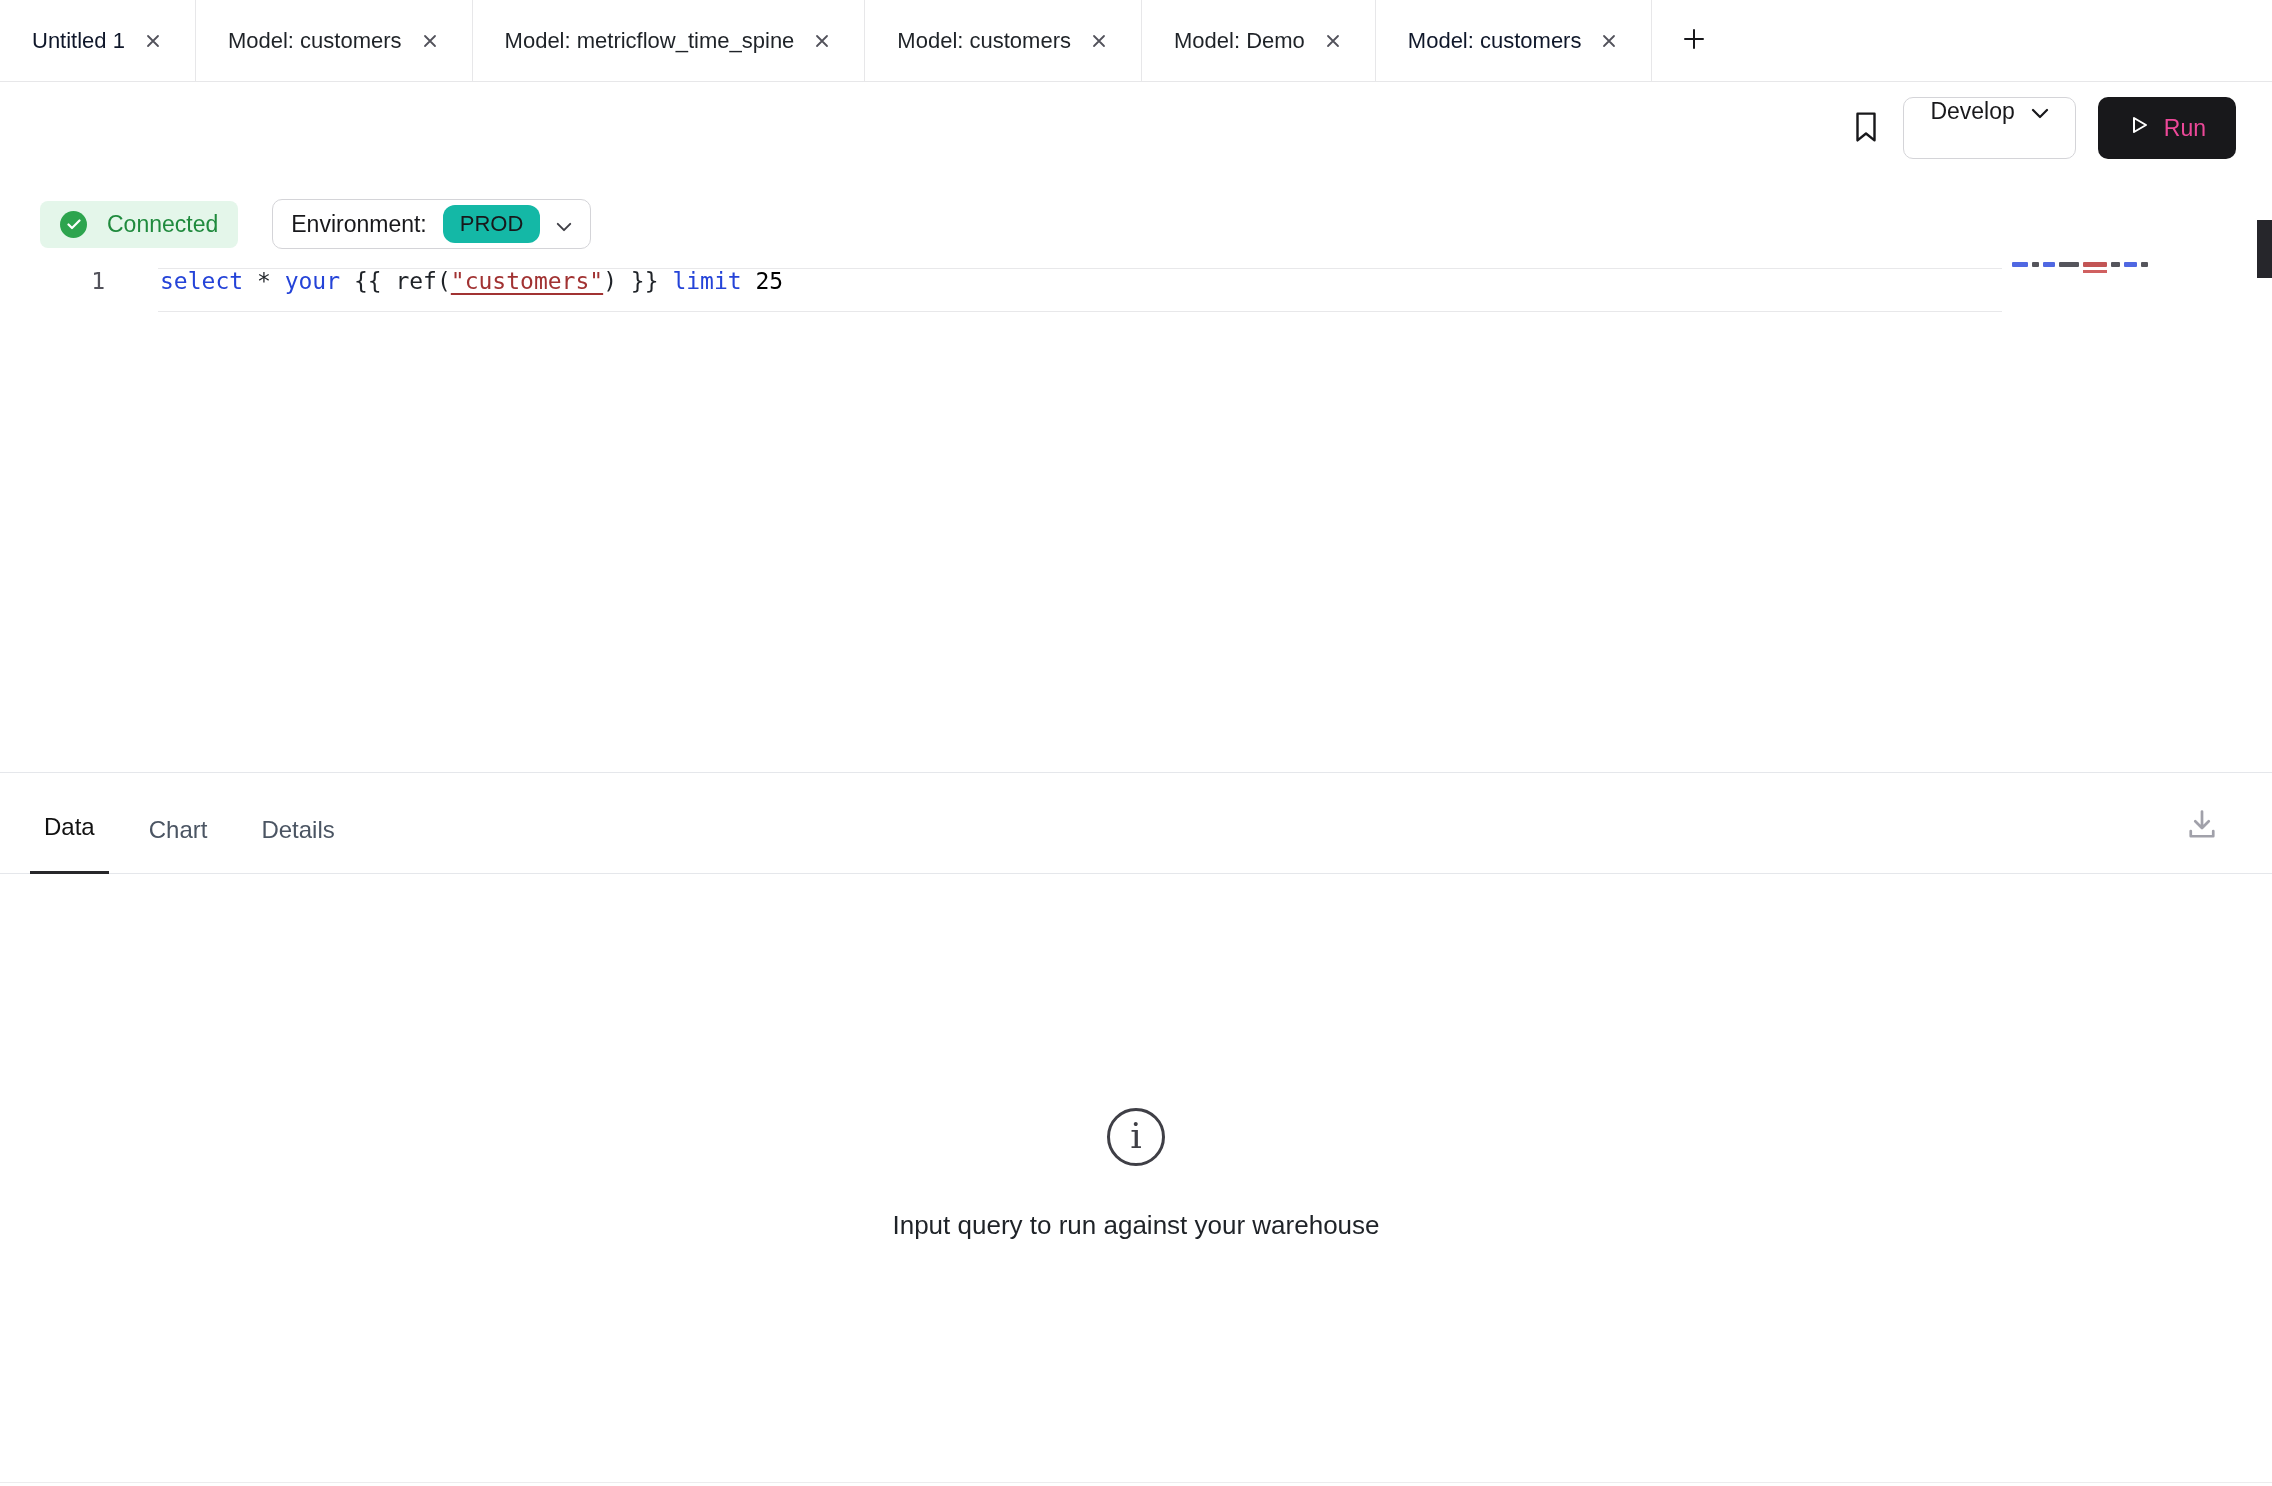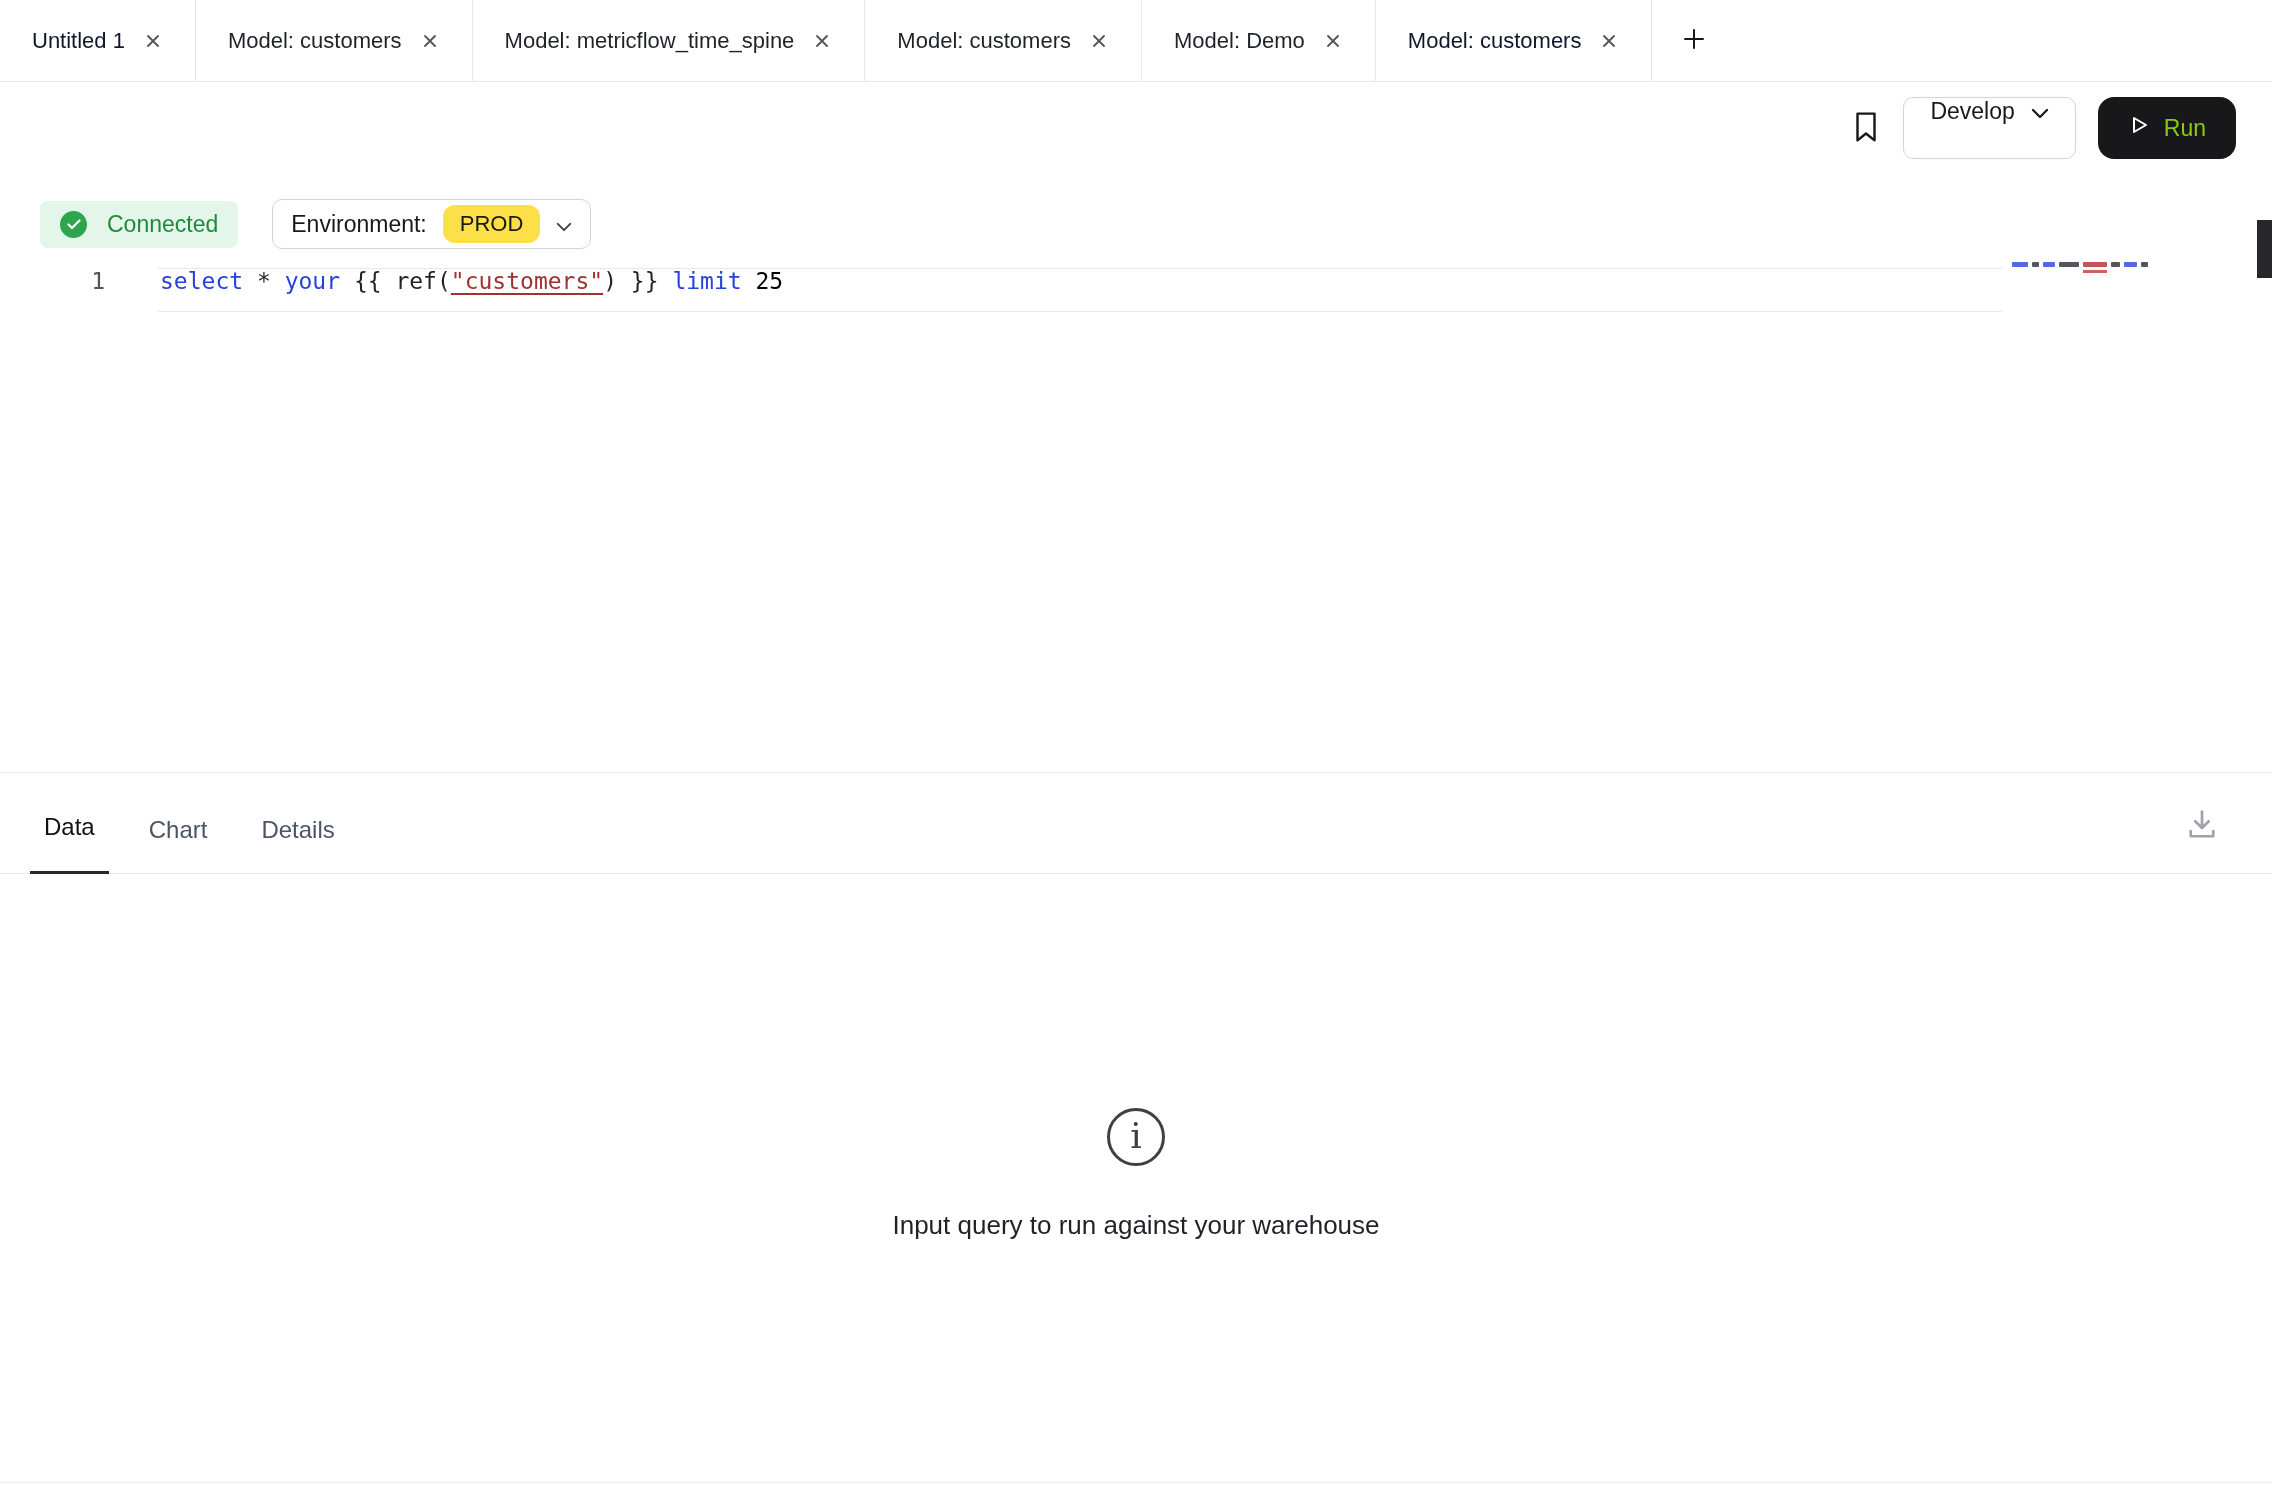--- a/index.html
+++ b/index.html
@@ -11,28 +11,28 @@
   .tabbar { display:flex; align-items:stretch; height:82px; border-bottom:1px solid #e7e7e9; }
   .tab { display:flex; align-items:center; gap:18px; padding:0 32px; border-right:1px solid #e7e7e9; font-size:22px; color:#1f2328; cursor:pointer; white-space:nowrap; }
   .tab.active { color:#0f172a; }
   .tab .close { display:flex; align-items:center; }
   .tab-add { width:84px; display:flex; align-items:center; justify-content:center; cursor:pointer; }
 
   
   .toolbar { height:92px; display:flex; align-items:center; justify-content:flex-end; gap:22px; padding-right:36px; }
   .icon-btn { background:none; border:none; display:flex; align-items:center; cursor:pointer; }
   .btn-develop { display:flex; gap:16px; height:62px; padding:0 26px; border:1px solid #d4d4d8; border-radius:10px; background:#fff; font-size:23px; color:#18181b; cursor:pointer; font-family:inherit; }
-  .btn-run { display:flex; align-items:center; gap:14px; height:62px; padding:0 30px; border:none; border-radius:16px; background:#18181b; color:#84cc16; font-size:23px; font-weight:500; cursor:pointer; font-family:inherit; }
+  .btn-run { display:flex; align-items:center; gap:14px; height:62px; padding:0 30px; border:none; border-radius:10px; background:#18181b; color:#ec4899; font-size:23px; font-weight:500; cursor:pointer; font-family:inherit; }
 
   
   .statusrow { display:flex; align-items:center; gap:34px; height:48px; margin:26px 0 0 40px; }
   .badge-connected { display:flex; align-items:center; gap:20px; background:#e4f6ea; border-radius:8px; padding:0 20px; height:47px; color:#1f8a3d; font-size:23px; }
   .check-circle { width:27px; height:27px; border-radius:50%; background:#2da44e; display:flex; align-items:center; justify-content:center; }
   .env-select { display:flex; align-items:center; gap:16px; border:1px solid #d4d4d8; border-radius:10px; height:50px; padding:0 18px; font-size:23px; cursor:pointer; background:#fff; font-family:inherit; color:#18181b; }
-  .badge-prod { background:#fde047; border-radius:12px; padding:6px 17px; font-size:22px; font-weight:500; color:#18181b; }
+  .badge-prod { background:#14b8a6; border-radius:12px; padding:6px 17px; font-size:22px; font-weight:500; color:#18181b; }
 
   
   .editor { position:relative; height:524px; }
   .current-line { position:absolute; left:158px; top:20px; width:1844px; height:44px; border-top:1px solid #e8e8ea; border-bottom:1px solid #e8e8ea; }
   .line-number { position:absolute; left:0; top:20px; width:105px; height:44px; line-height:44px; text-align:right; font:23px "DejaVu Sans Mono", monospace; color:#52525b; }
   .code-line { position:absolute; left:160px; top:20px; height:44px; line-height:44px; white-space:pre; font:23px "DejaVu Sans Mono", monospace; color:#1f2328; cursor:text; }
   .tk-keyword { color:#2443d8; }
   .tk-plain { color:#1f2328; }
   .tk-string { color:#a13232; text-decoration:underline; text-underline-offset:4px; }
   .tk-number { color:#000000; }

